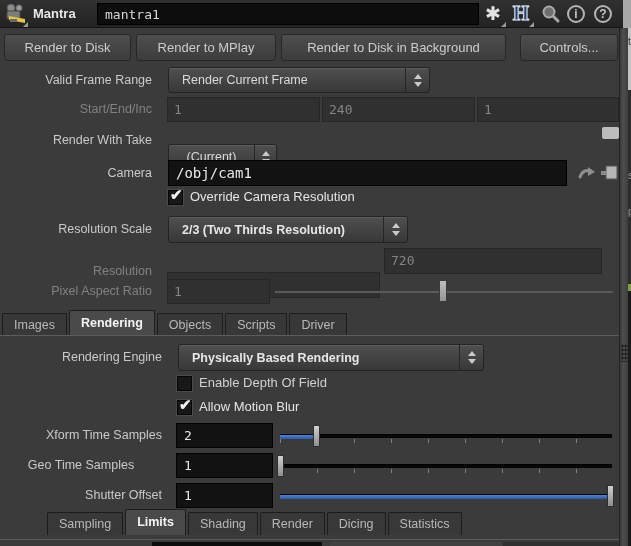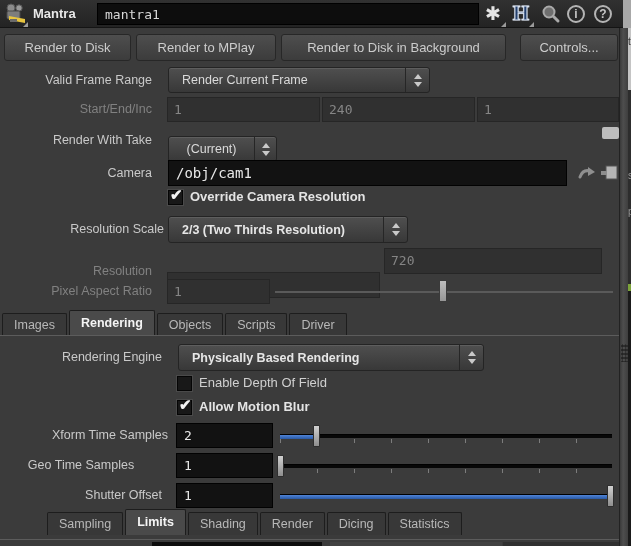--- a/index.html
+++ b/index.html
@@ -52,21 +52,21 @@
              display:flex; flex-direction:column; align-items:center; justify-content:center; gap:3px; }
   .tri-up { width:0; height:0; border-left:4px solid transparent; border-right:4px solid transparent;
             border-bottom:5px solid #c9c9c9; }
   .tri-down { width:0; height:0; border-left:4px solid transparent; border-right:4px solid transparent;
               border-top:5px solid #c9c9c9; }
 
   .cb { position:absolute; width:15px; height:15px; background:#181818; border:1px solid #050505;
         box-shadow:0 0 0 1px #4a4a4a; cursor:pointer; }
   .cb .check { position:absolute; left:1px; top:-5px; color:#f2f2f2; font-size:15px; font-weight:bold; }
   .cblabel { position:absolute; font-size:13px; color:#d0d0d0; }
-  .cblabel.bold { font-weight:bold; color:#e4e4e4; }
+  .cblabel.bold { font-weight:normal; color:#e4e4e4; }
 
   
   .tabrow { position:absolute; display:flex; gap:2px; }
   .tab { padding:0 11px; font-size:12.5px; color:#b8b8b8; background:#383838;
          border:1px solid #1d1d1d; border-bottom:none; border-radius:2px 2px 0 0;
          margin-top:3px; line-height:22px; cursor:pointer; }
   .tab.active { margin-top:0; line-height:25px; background:#4a4a4a; color:#f4f4f4; font-weight:bold; }
   .tabline { position:absolute; left:0; width:619px; height:1px; background:#5c5c5c; }
 
   
@@ -147,21 +147,21 @@
         <span class="tri-down"></span>
       </span>
   </div>
 
   <div class="plabel dis" style="top:97px; line-height:25px;">Start/End/Inc</div>
   <div class="dfield" style="left:167px; top:97px; width:153px; height:25px; line-height:23px;">1</div>
   <div class="dfield" style="left:322px; top:97px; width:153px; height:25px; line-height:23px;">240</div>
   <div class="dfield" style="left:477px; top:97px; width:142px; height:25px; line-height:23px;">1</div>
 
   <div class="plabel" style="top:127px; line-height:26px;">Render With Take</div>
-  <div class="dd" style="left:168px; top:136px; width:109px; height:26px;">
+  <div class="dd" style="left:168px; top:144px; width:109px; height:26px;">
     <span class="dd-label center">(Current)</span>
     <span class="dd-spin" style="width:22px;">
         <span class="tri-up"></span>
         <span class="tri-down"></span>
       </span>
   </div>
 
   <div class="plabel" style="top:160px; line-height:26px;">Camera</div>
   <div class="efield" style="left:168px; top:160px; width:399px; height:26px; line-height:24px; font-size:14px;">/obj/cam1</div>
   <div style="position:absolute; left:577px; top:163px;">
@@ -175,21 +175,21 @@
       <rect x="5" y="2" width="11" height="13" fill="#b5b5b5" stroke="#555"></rect>
       <rect x="0" y="7" width="6" height="4" fill="#8d8d8d"></rect>
     </svg>
   </div>
 
   <div class="cb" style="left:168px; top:190px;">
     <span class="check">✔</span>
   </div>
   <div class="cblabel bold" style="left:190px; top:189px;">Override Camera Resolution</div>
 
-  <div class="plabel" style="top:216px; line-height:27px;margin-left:12px;">Resolution Scale</div>
+  <div class="plabel" style="top:216px; line-height:27px;">Resolution Scale</div>
   <div class="dd" style="left:168px; top:216px; width:240px; height:27px;">
     <span class="dd-label bold">2/3 (Two Thirds Resolution)</span>
     <span class="dd-spin">
         <span class="tri-up"></span>
         <span class="tri-down"></span>
       </span>
   </div>
 
   <div class="plabel dis" style="top:248px; line-height:26px;margin-top:10px;">Resolution</div>
   <div class="dfield" style="left:167px; top:248px; width:213px; height:26px; line-height:24px;margin-top:24px;">1280</div>
@@ -219,21 +219,21 @@
   </div>
 
   <div class="cb" style="left:177px; top:376px;"></div>
   <div class="cblabel" style="left:199px; top:375px;">Enable Depth Of Field</div>
 
   <div class="cb" style="left:177px; top:400px;">
     <span class="check">✔</span>
   </div>
   <div class="cblabel bold" style="left:199px; top:399px;">Allow Motion Blur</div>
 
-  <div class="plabel2" style="top:423px; line-height:25px;margin-left:6px;">Xform Time Samples</div>
+  <div class="plabel2" style="top:423px; line-height:25px;">Xform Time Samples</div>
   <div class="efield" style="left:176px; top:423px; width:97px; height:25px; line-height:23px;">2</div>
   <div class="strack" style="top:434px;">
     <span class="sfill" style="left:0; width:36px;"></span>
   </div>
   <div class="sticks" style="top:439px;"></div>
   <div class="shandle" style="left:313px; top:425px;"></div>
 
   <div class="plabel2" style="top:453px; line-height:25px;text-align:center;">Geo Time Samples</div>
   <div class="efield" style="left:176px; top:453px; width:97px; height:25px; line-height:23px;">1</div>
   <div class="strack" style="top:464px;"></div>

